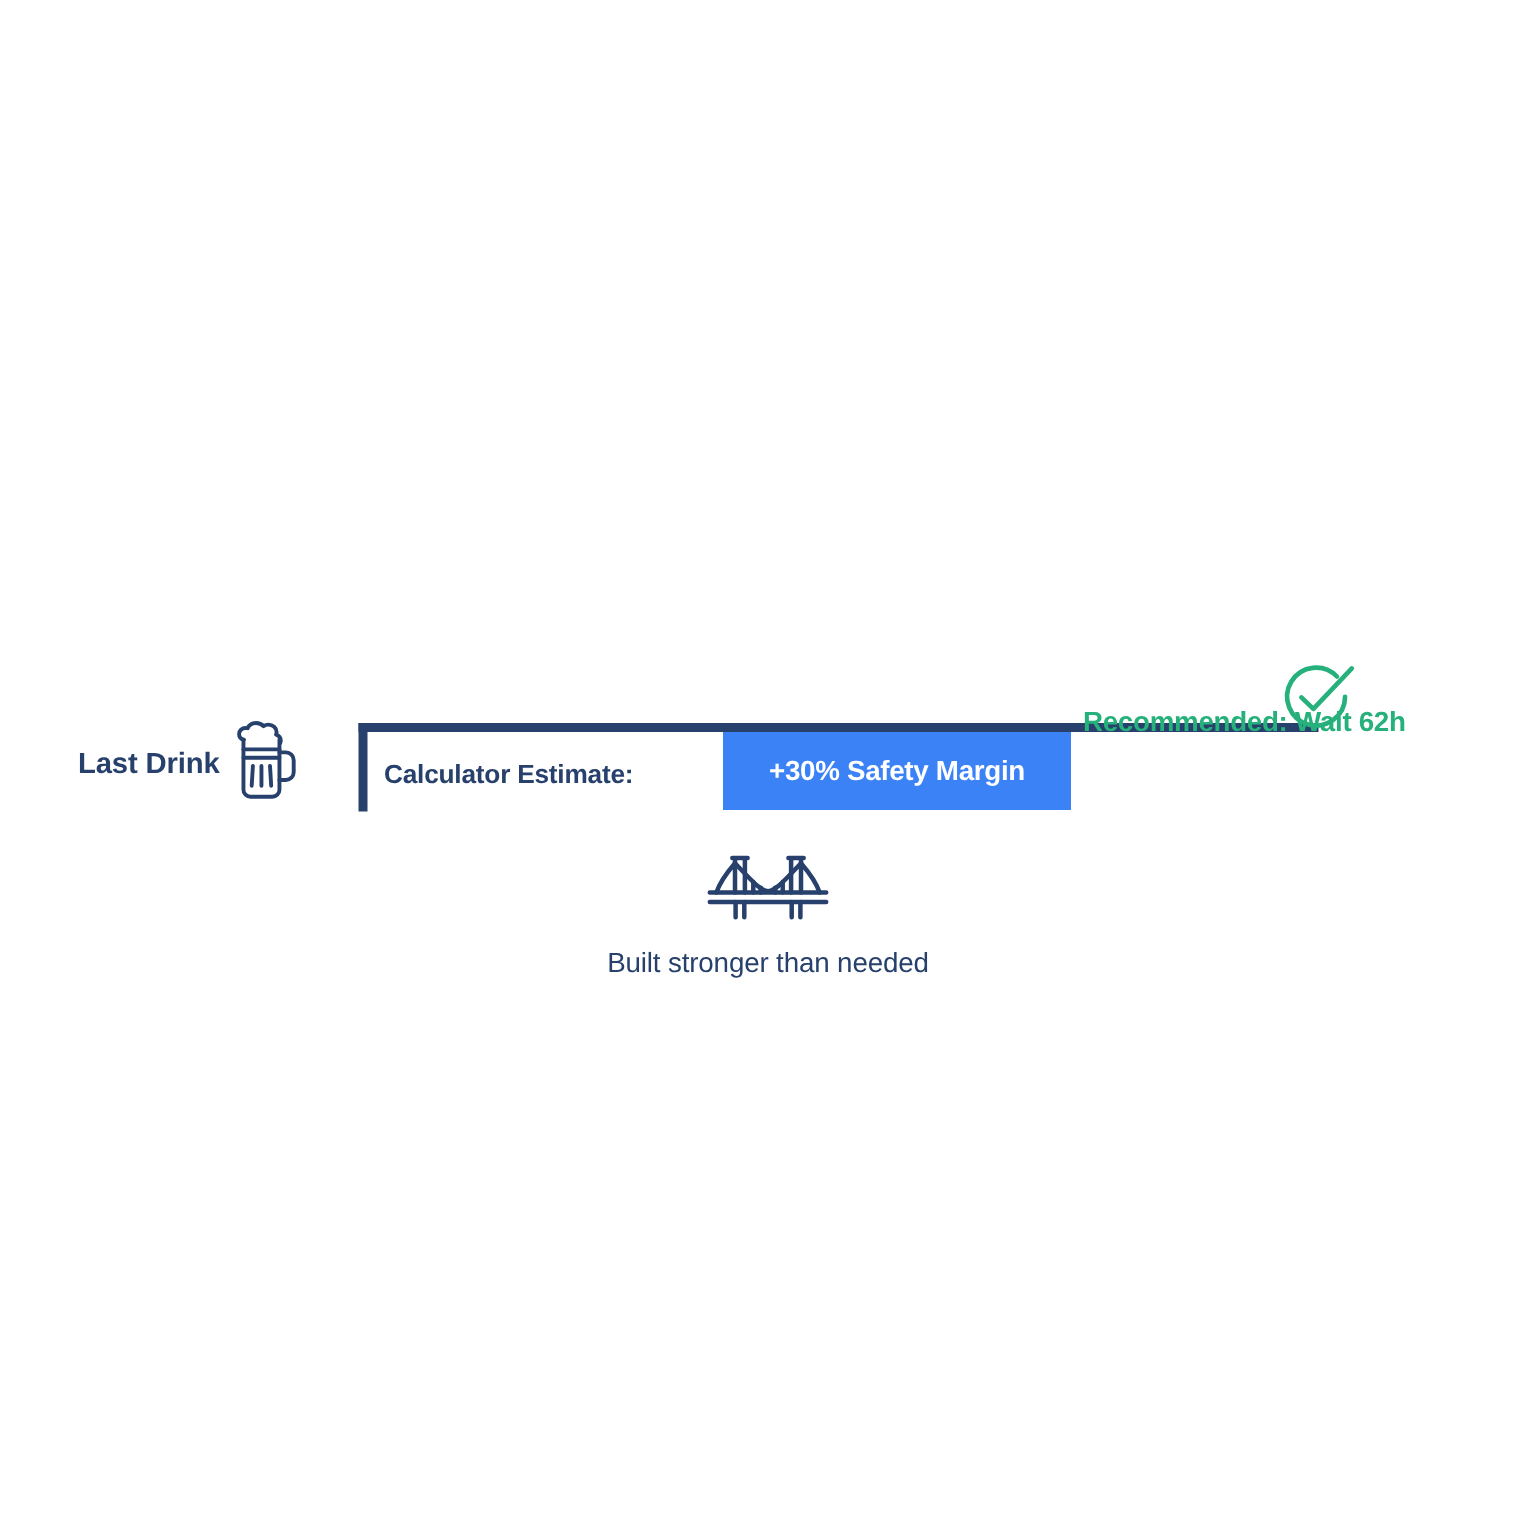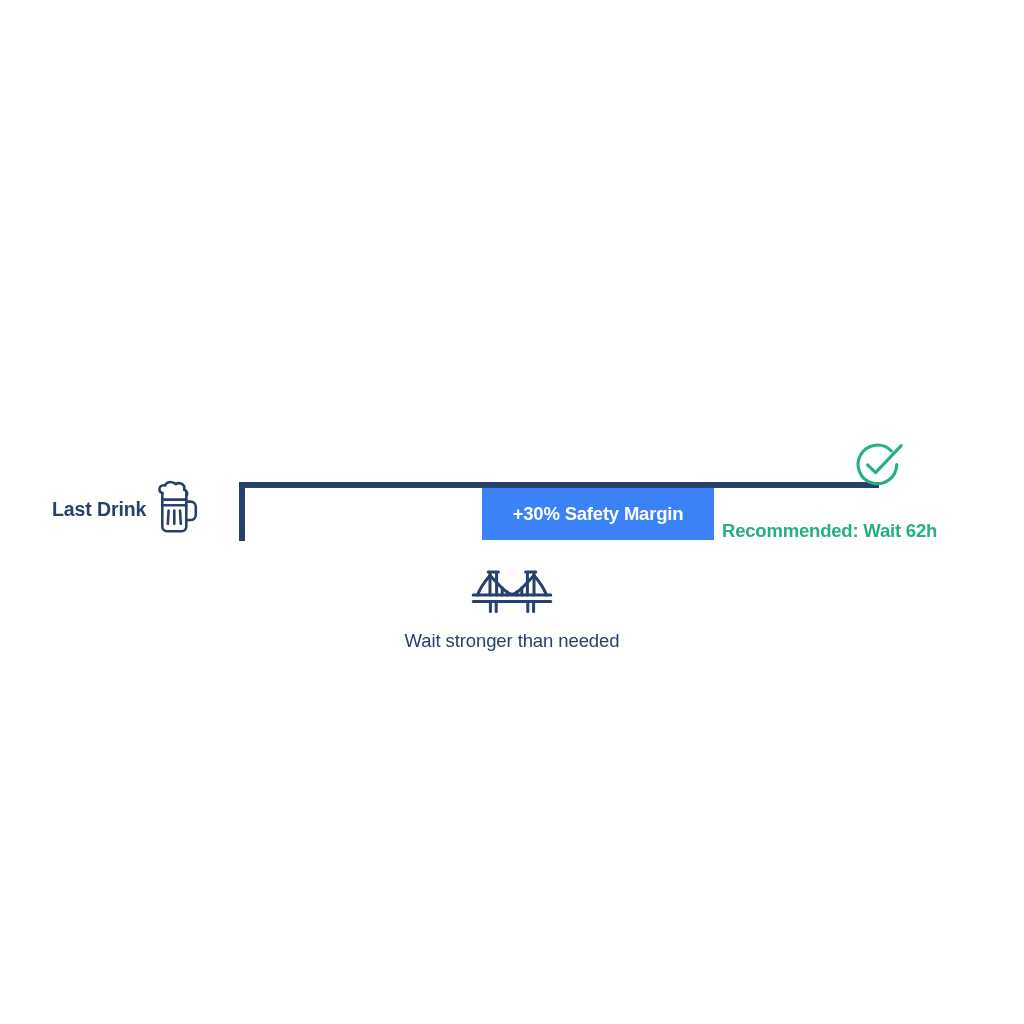--- a/index.html
+++ b/index.html
@@ -106,24 +106,24 @@
     color: #ffffff;
     white-space: nowrap;
     letter-spacing: -0.2px;
     line-height: 1;
   }
 
   
   #recommendation {
     position: absolute;
     left: 722px;
-    top: 488px;
+    top: 472px;
     height: 52px;
     display: flex;
-    align-items: flex-end;
+    align-items: flex-start;
   }
   #recommendation-label {
     font-size: 18.5px;
     font-weight: bold;
     color: #26b07c;
     white-space: nowrap;
     letter-spacing: -0.2px;
     line-height: 1;
   }
 
@@ -184,20 +184,21 @@
         <line x1="21.3" y1="31.6" x2="21.3" y2="44.8"></line>
         <line x1="27.0" y1="31.6" x2="27.8" y2="44.8"></line>
       </svg>
     </span>
   </div>
 
   <div id="timeline-rule"></div>
   <div id="timeline-start-tick"></div>
 
   <div id="calculator-estimate">
+    <span class="line">Calculator Estimate:</span>
   </div>
 
   <div id="safety-margin-block">
     <span id="safety-margin-label">+30% Safety Margin</span>
   </div>
 
   <div id="recommendation">
     <span id="recommendation-label">Recommended: Wait 62h</span>
   </div>
 
@@ -226,16 +227,16 @@
 
         <path d="M32.2 22.0 L32.2 29.0 M37.2 25.8 L37.2 29.0
                  M46.8 25.8 L46.8 29.0 M51.8 22.0 L51.8 29.0"></path>
 
         <path d="M3.2 29.0 L80.8 29.0 M3.2 35.4 L80.8 35.4"></path>
 
         <path d="M20.4 35.4 L20.4 45.5 M26.2 35.4 L26.2 45.5
                  M57.8 35.4 L57.8 45.5 M63.6 35.4 L63.6 45.5"></path>
       </svg>
     </span>
-    <span id="bridge-caption">Wait stronger than needed</span>
+    <span id="bridge-caption">Built stronger than needed</span>
   </div>
 
 </div>
 
 </body></html>

